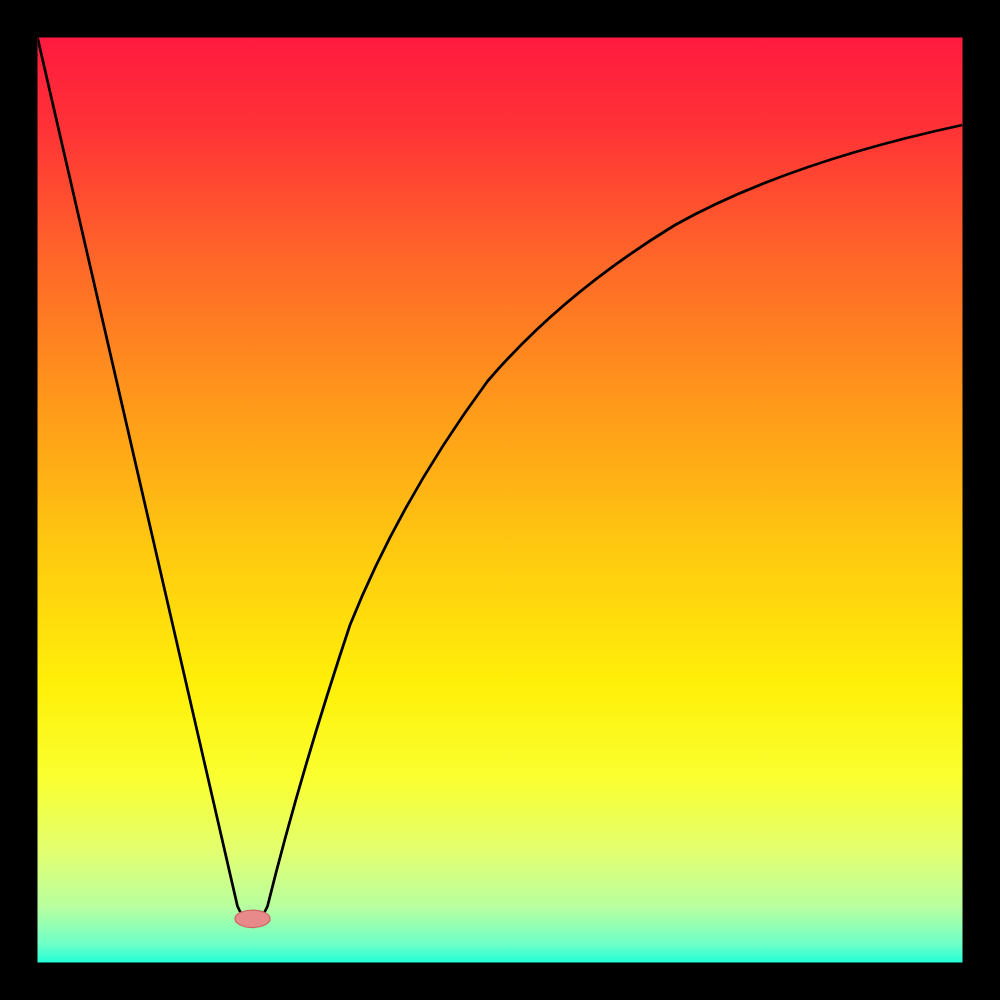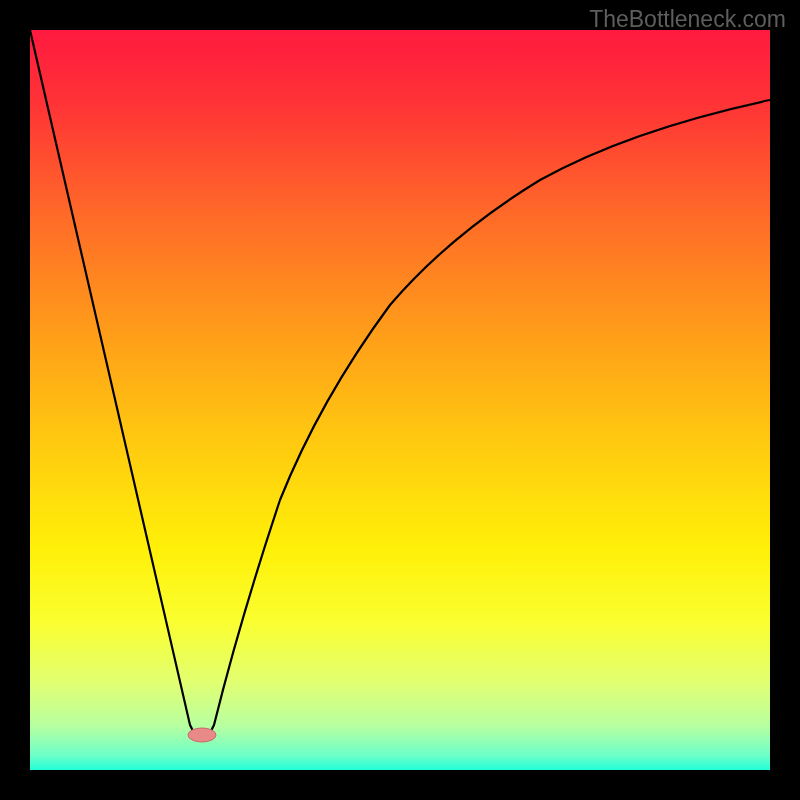--- a/index.html
+++ b/index.html
@@ -60,14 +60,13 @@
                Q 202 752 214 725
                Q 240 620 280 500
                Q 320 400 390 305
                Q 450 235 540 180
                Q 630 130 770 100" fill="none" stroke="#000000" stroke-width="2.2"></path>
 
       <ellipse cx="202" cy="735" rx="14" ry="7" fill="#e88a8a" stroke="#cc6666" stroke-width="1"></ellipse>
     </g>
   </svg>
 
-  <div class="watermark">TheBottleneck.com</div>
 </div>
 
 </body></html>

